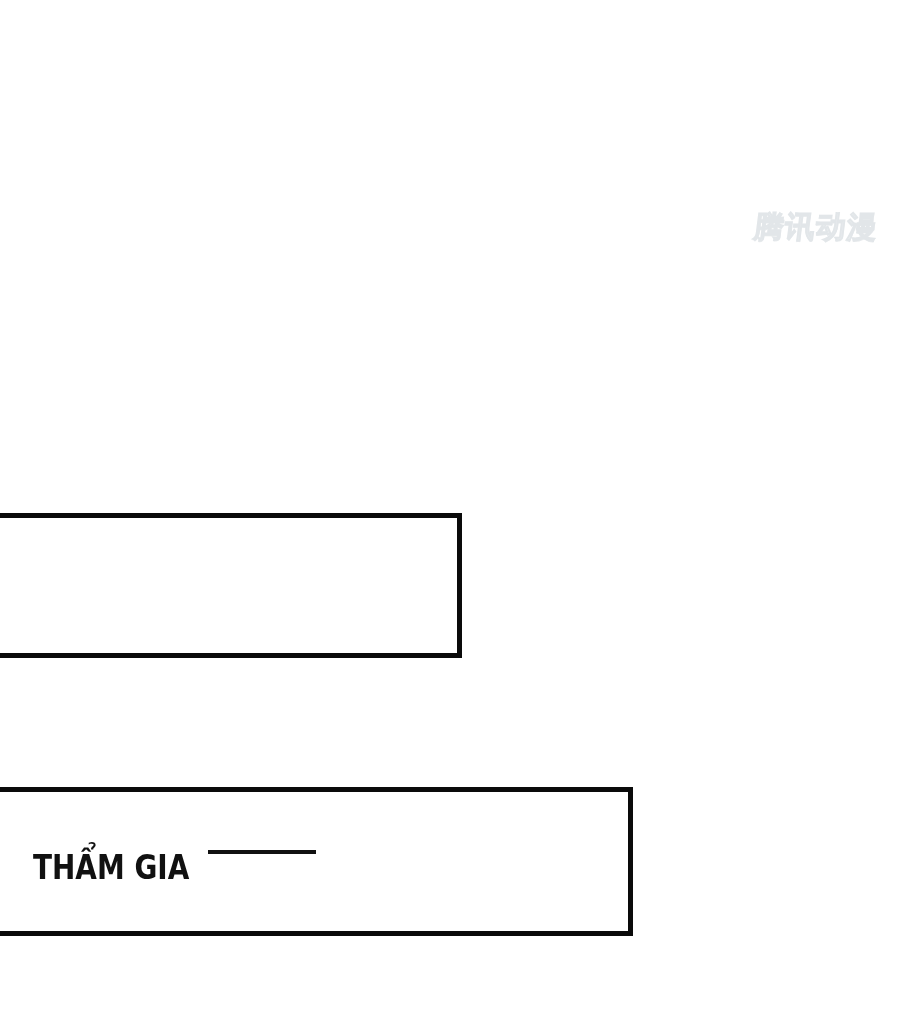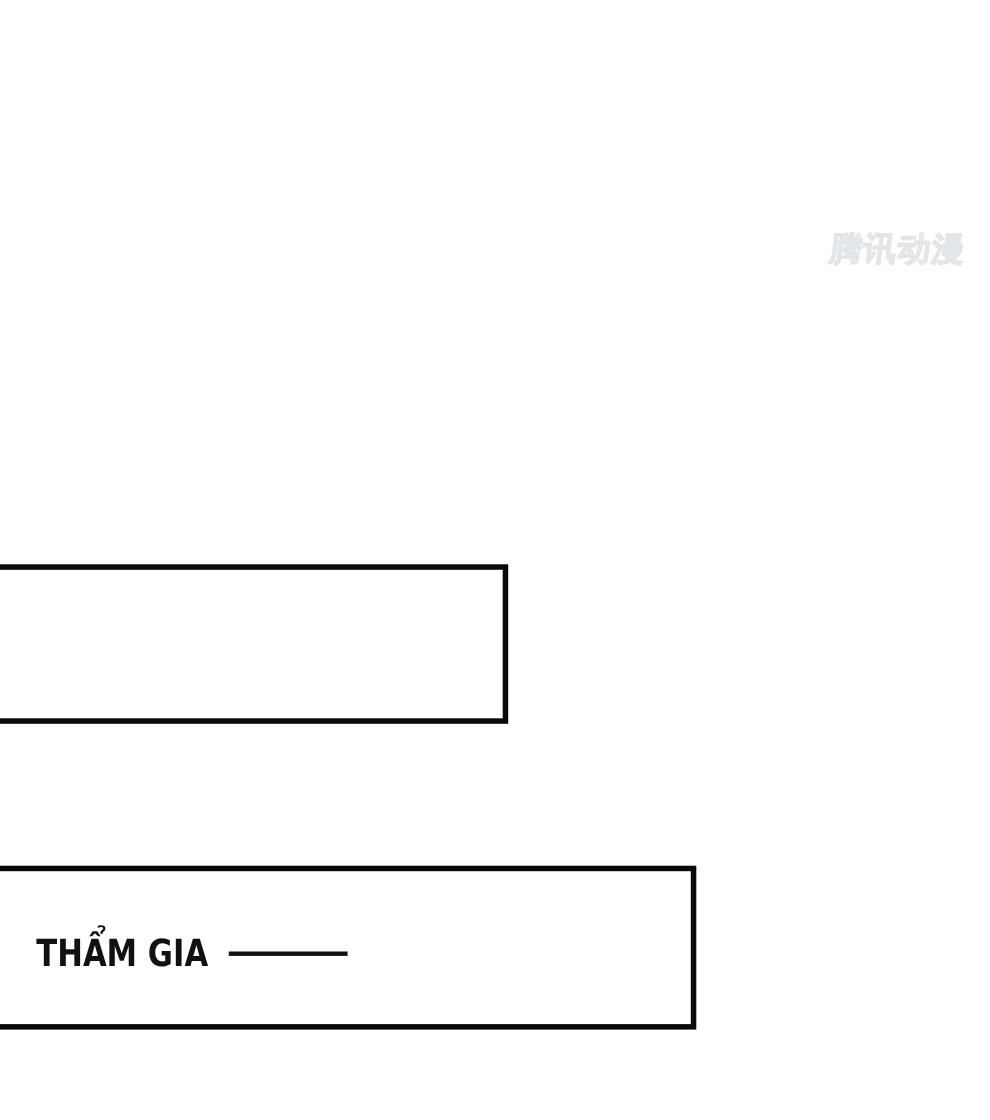--- a/index.html
+++ b/index.html
@@ -66,21 +66,20 @@
     width: 639px;
     height: 149px;
   }
 
   
   .caption-row {
     position: absolute;
     left: 34px;
     top: 58px;
     display: flex;
-    align-items: center;
     gap: 14px;
   }
   .caption-text {
     font-family: "DejaVu Sans", sans-serif;
     font-weight: bold;
     font-size: 34px;
     line-height: 1;
     letter-spacing: 0px;
     color: #111111;
     transform: scaleX(0.82);

